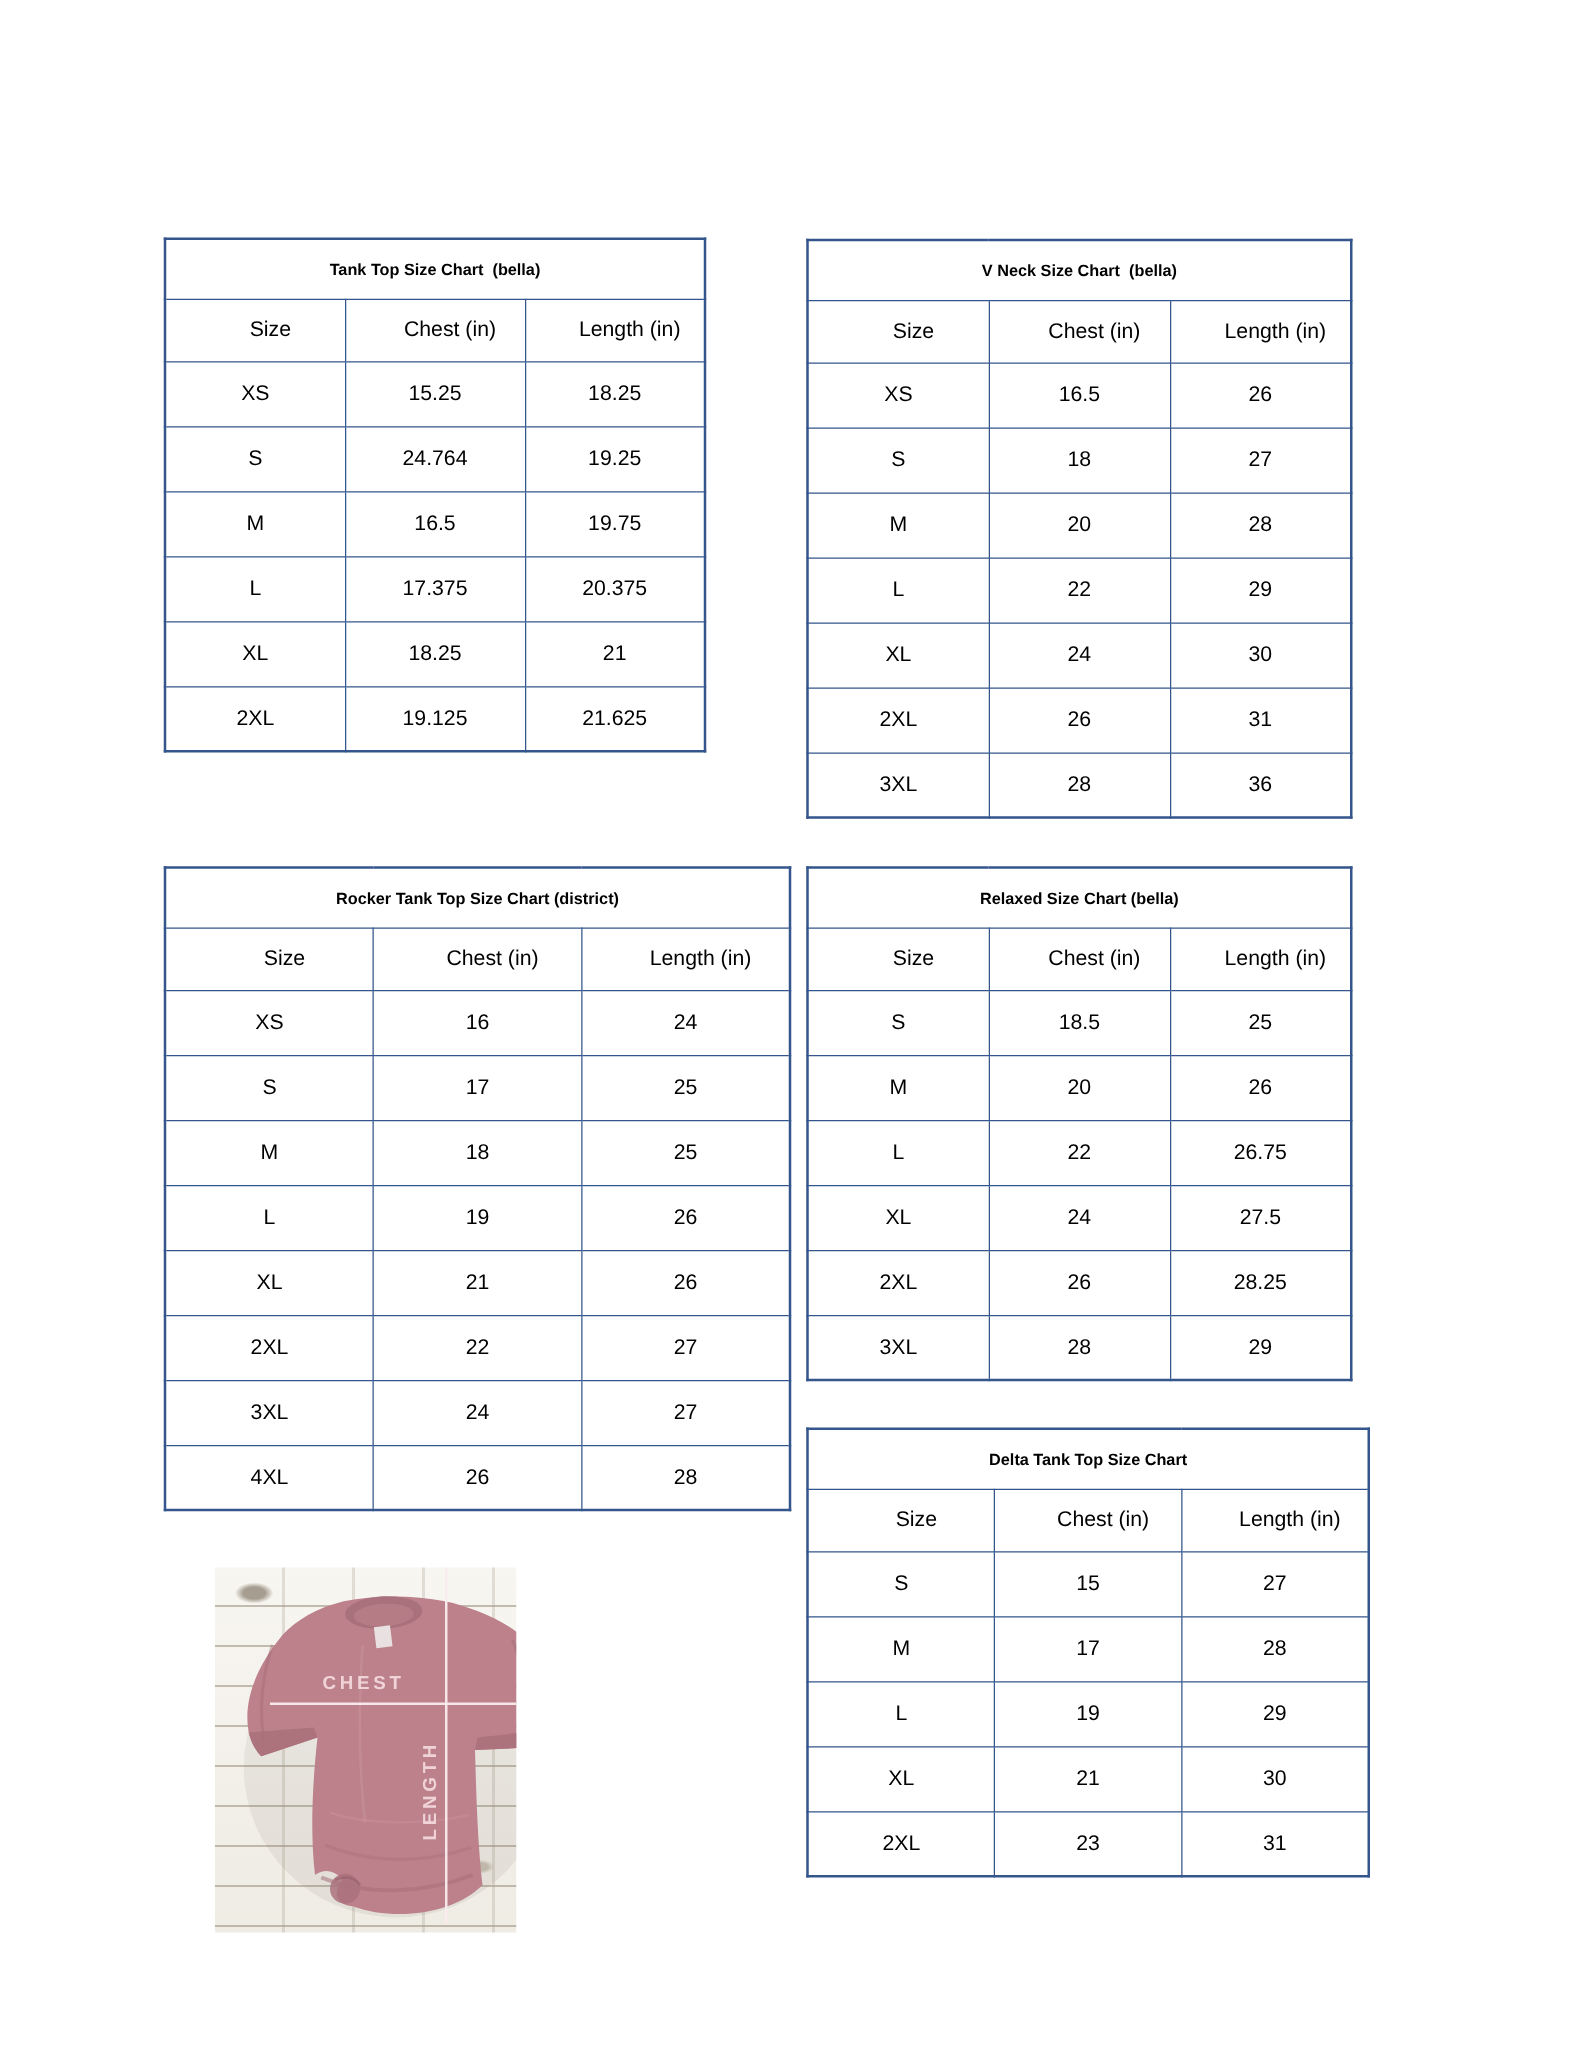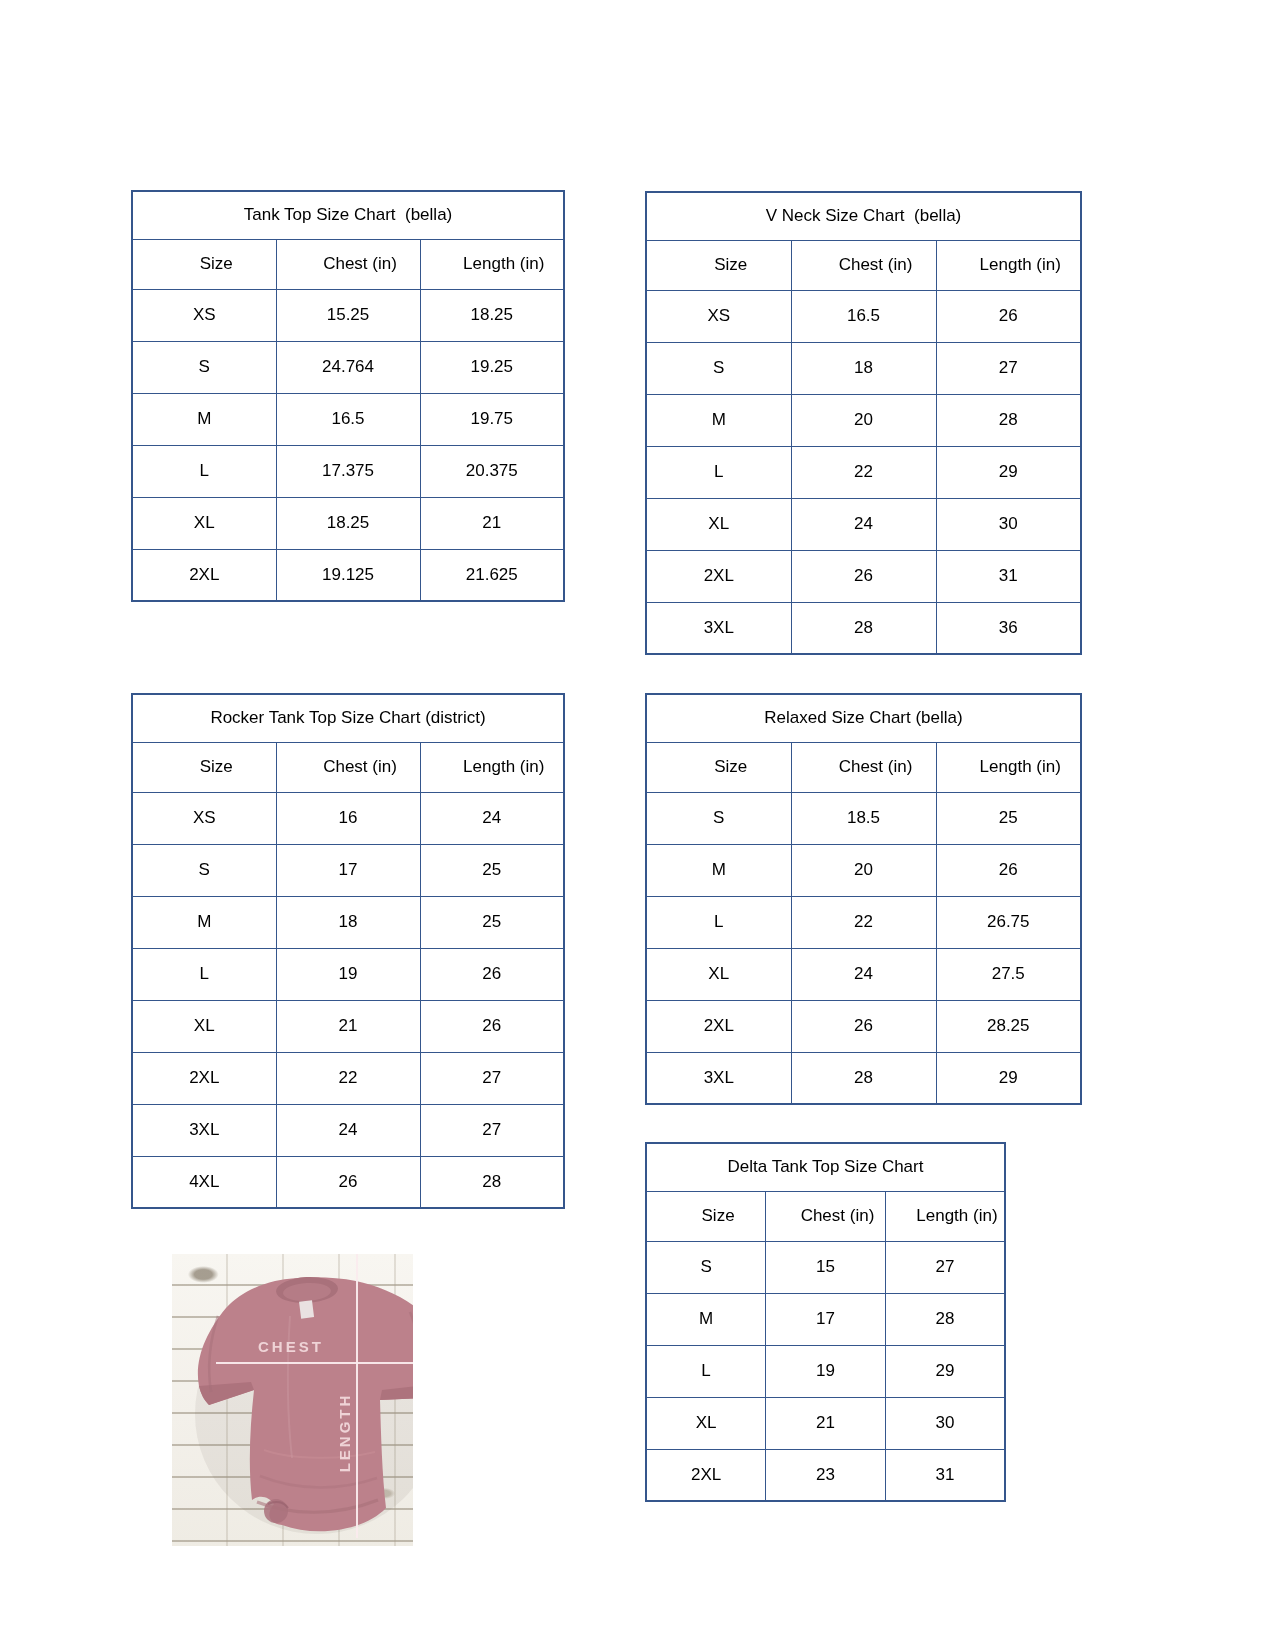--- a/index.html
+++ b/index.html
@@ -24,32 +24,32 @@
     border: 1.5px solid #35568c;
     text-align: center;
     vertical-align: middle;
     padding: 0;
     font-size: 17px;
     font-weight: normal;
     color: #000000;
   }
   table.size-table tr.title-row th {
     height: 48px;
-    font-size: 17px;
-    font-weight: normal;
+    font-size: 13px;
+    font-weight: bold;
     white-space: pre-wrap;
   }
   table.size-table tr.header-row th { height: 50px; padding-left: 24px; }
   table.size-table tbody td { height: 52px; }
 
   #t1 { left: 131px; top: 190px; width: 434px; }
   #t2 { left: 645px; top: 191px; width: 437px; }
-  #t3 { left: 131px; top: 693px; width: 434px; }
+  #t3 { left: 131px; top: 693px; width: 502px; }
   #t4 { left: 645px; top: 693px; width: 437px; }
-  #t5 { left: 645px; top: 1142px; width: 361px; }
+  #t5 { left: 645px; top: 1142px; width: 451px; }
 
   
   #photo {
     position: absolute;
     left: 172px; top: 1254px;
     width: 241px; height: 292px;
     overflow: hidden;
     background:
       radial-gradient(ellipse 22px 12px at 13% 7%, rgba(138,128,112,.75) 0 40%, rgba(138,128,112,0) 70%),
       radial-gradient(ellipse 16px 8px at 88% 82%, rgba(160,148,128,.5) 0 40%, rgba(160,148,128,0) 70%),

